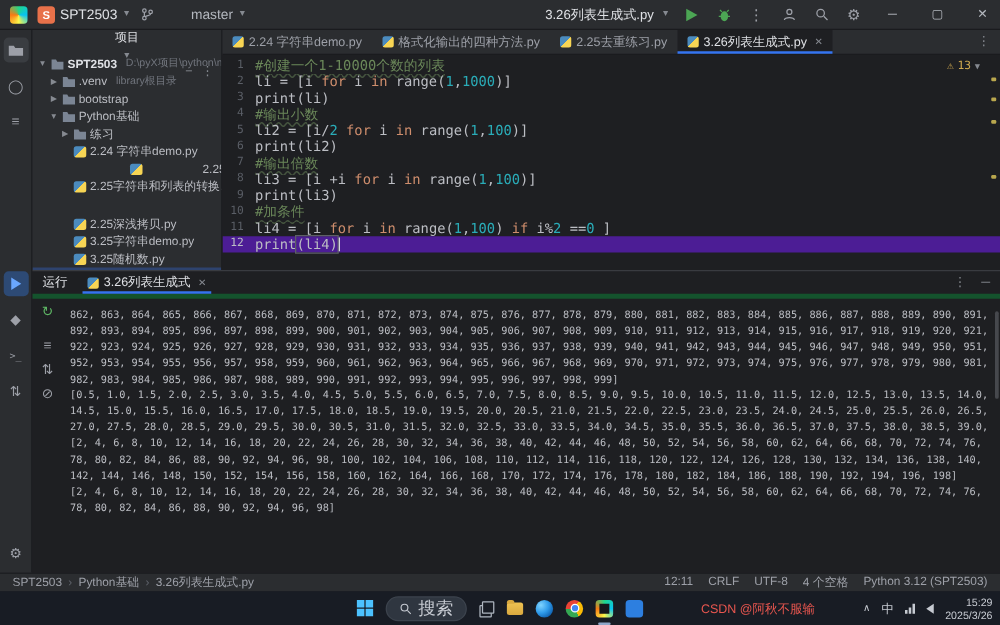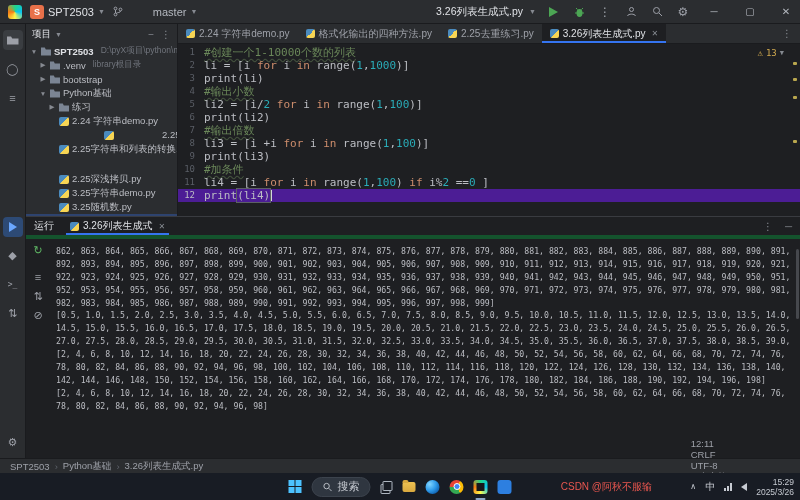--- a/index.html
+++ b/index.html
@@ -24,21 +24,21 @@
   .sico.active{background:#3a3d41;color:#dfe1e5;}
   .sico.runact{background:#2d4a75;}
   .splay{width:0;height:0;border-left:8px solid #6aa7ff;border-top:5px solid transparent;border-bottom:5px solid transparent;}
   .foldshape{width:12px;height:9px;background:#9da0a8;clip-path:polygon(0 12%,38% 12%,48% 32%,100% 32%,100% 100%,0 100%);}
   .sflex{flex:1;}
   .term{font-family:"DejaVu Sans Mono",monospace;font-size:8px;}
   .main{flex:1;display:flex;flex-direction:column;min-width:0;}
   .toprow{display:flex;height:192px;min-height:192px;}
   
   .proj{width:152px;background:#2b2d30;border-right:1px solid #1a1b1e;display:flex;flex-direction:column;font-size:9.5px;}
-  .proj-head{height:20px;display:flex;align-items:center;gap:4px;padding:0 6px;color:#dfe1e5;}
+  .proj-head{height:20px;display:flex;align-items:center;gap:4px;padding:0 6px;color:#dfe1e5;flex-direction:column;}
   .ph-icons{margin-left:auto;display:flex;gap:7px;color:#868a91;font-size:10px;}
   .ptree{flex:1;overflow:hidden;}
   .trow{height:14px;display:flex;align-items:center;gap:3px;white-space:nowrap;overflow:hidden;color:#bcbec4;}
   .trow.sel{background:#2e436e;}
   .exp{width:8px;font-size:6.5px;color:#868a91;text-align:center;flex:0 0 8px;}
   .fic{flex:0 0 10px;width:10px;height:9px;}
   .fic.fold{background:#7b8594;clip-path:polygon(0 12%,38% 12%,48% 32%,100% 32%,100% 100%,0 100%);}
   .fic.py{border-radius:2px;background:linear-gradient(135deg,#4b8bbe 50%,#f7d554 50%);}
   .lbl.b{color:#dfe1e5;font-weight:bold;}
   .suf{color:#70747c;font-size:8.5px;margin-left:4px;}
@@ -78,27 +78,27 @@
   .rt{font-size:11px;color:#9da0a8;line-height:11px;}
   .rt.rerun{color:#5fb865;}
   .stopsq{width:8px;height:8px;background:#7a4343;}
   .console{flex:1;padding:6px 4px 0 6px;font-family:"DejaVu Sans Mono","Liberation Mono",monospace;font-size:8.2px;line-height:12.9px;color:#bcbec4;overflow:hidden;position:relative;min-width:0;}
   .conline{white-space:pre;height:12.9px;overflow:hidden;}
   .vthumb{position:absolute;right:1px;top:10px;width:3px;height:70px;background:#46484d;border-radius:2px;}
   
   .statusbar{height:15px;background:#2b2d30;border-top:1px solid #1a1b1e;display:flex;align-items:center;padding:0 10px;font-size:9.5px;color:#9da0a8;}
   .bc{display:flex;gap:5px;align-items:center;}
   .bc .sep{color:#5f636b;}
-  .st-right{margin-left:auto;display:flex;flex-direction:column;}
+  .st-right{margin-left:auto;display:flex;gap:12px;}
   
   .taskbar{height:27px;background:#181c24;position:relative;display:flex;align-items:center;}
   .tb-center{position:absolute;left:50%;transform:translateX(-50%);display:flex;align-items:center;gap:10px;}
   .wstart{display:grid;grid-template-columns:6px 6px;grid-template-rows:6px 6px;gap:1px;}
   .wstart i{background:#4cc2ff;display:block;}
-  .spill{height:20px;border-radius:10px;background:#2f3640;border:1px solid #3c434d;display:flex;gap:5px;padding:0 10px;align-items:center;font-size:11px;color:#c6cad1;}
+  .spill{height:20px;border-radius:10px;background:#2f3640;border:1px solid #3c434d;display:flex;gap:5px;padding:0 10px;align-items:center;font-size:14px;color:#c6cad1;}
   .tv{width:12px;height:12px;position:relative;}
   .tv::before,.tv::after{content:"";position:absolute;width:8px;height:8px;border:1px solid #aeb6c0;border-radius:1px;}
   .tv::before{left:0;top:3px;}.tv::after{right:0;top:0;background:#181c24;}
   .fexp{width:13px;height:10px;background:linear-gradient(#eec252,#d9a93f);border-radius:2px;position:relative;}
   .fexp::before{content:"";position:absolute;top:-2px;left:0;width:6px;height:3px;background:#d9a93f;border-radius:2px 2px 0 0;}
   .edge{width:14px;height:14px;border-radius:50%;background:radial-gradient(circle at 30% 30%,#7fd4ff,#2f9bea 45%,#0e5fae 80%);}
   .chrome{width:14px;height:14px;border-radius:50%;background:conic-gradient(from -90deg,#ea4335 0 120deg,#fbbc05 120deg 240deg,#34a853 240deg 360deg);position:relative;}
   .chrome::after{content:"";position:absolute;inset:3.5px;background:#4285f4;border:1.5px solid #fff;border-radius:50%;}
   .pycwrap{position:relative;height:20px;display:flex;align-items:center;}
   .pyc{width:14px;height:14px;border-radius:3px;background:conic-gradient(#21d789,#07c3f2,#fcf84a,#f97a12,#21d789);position:relative;}

